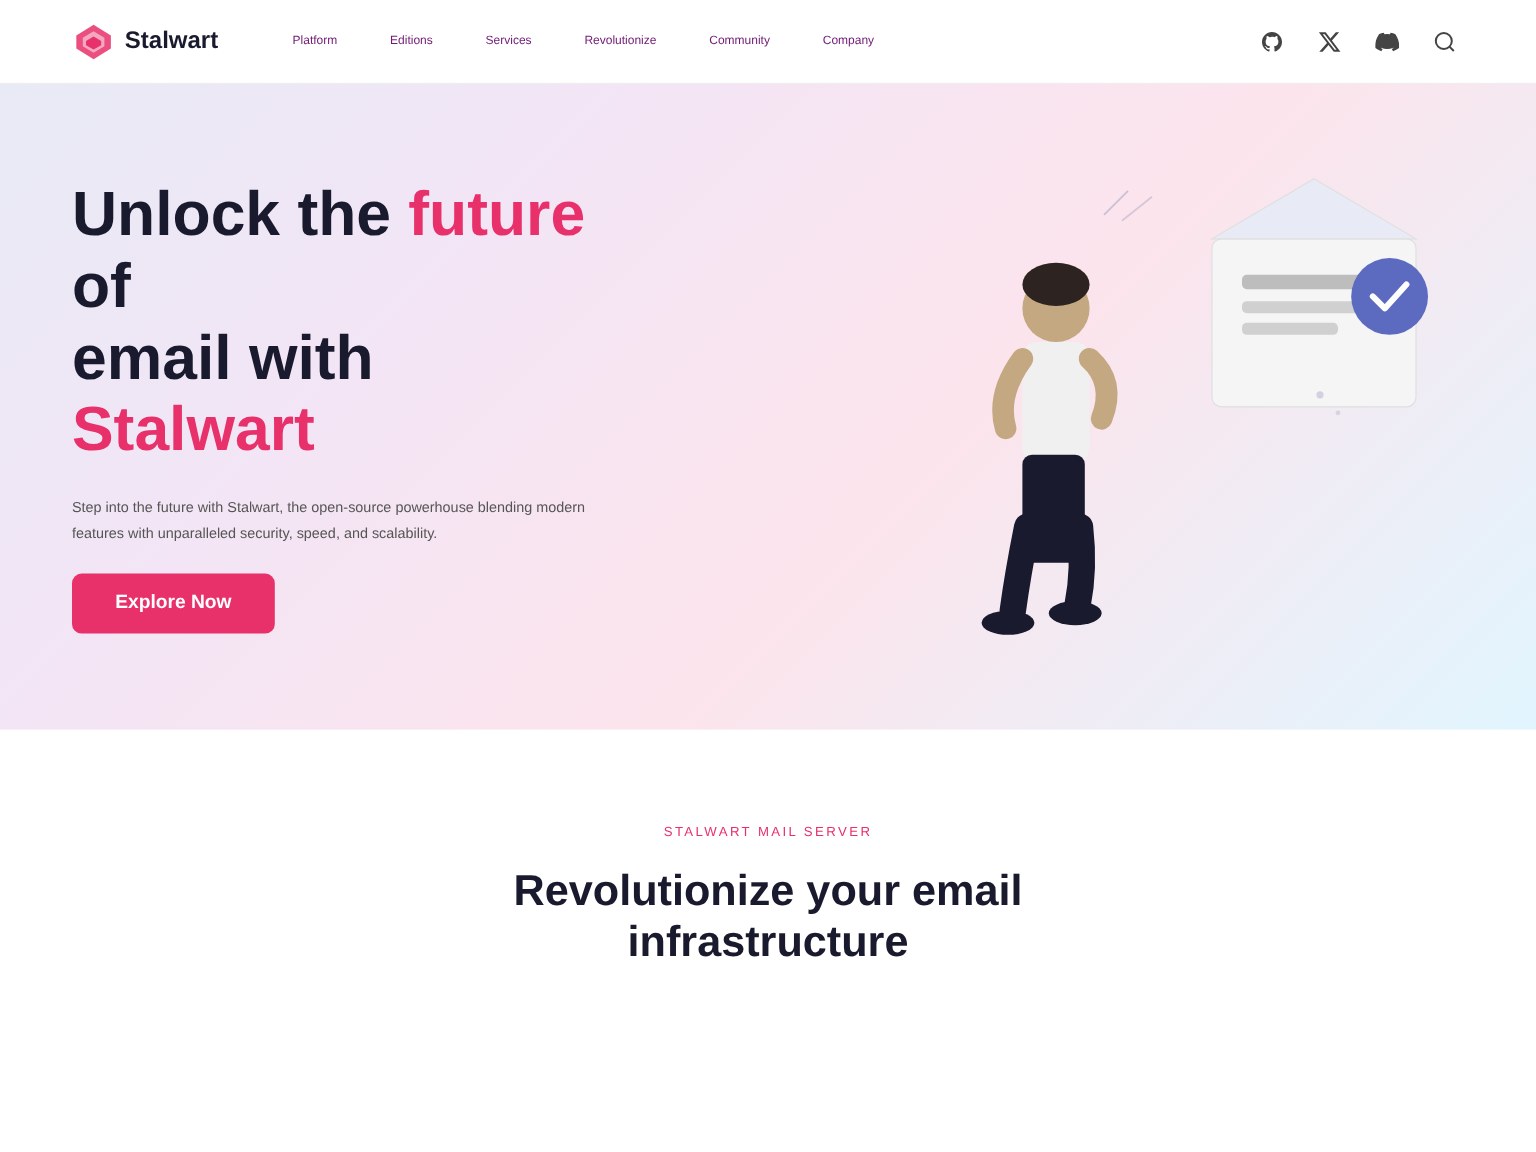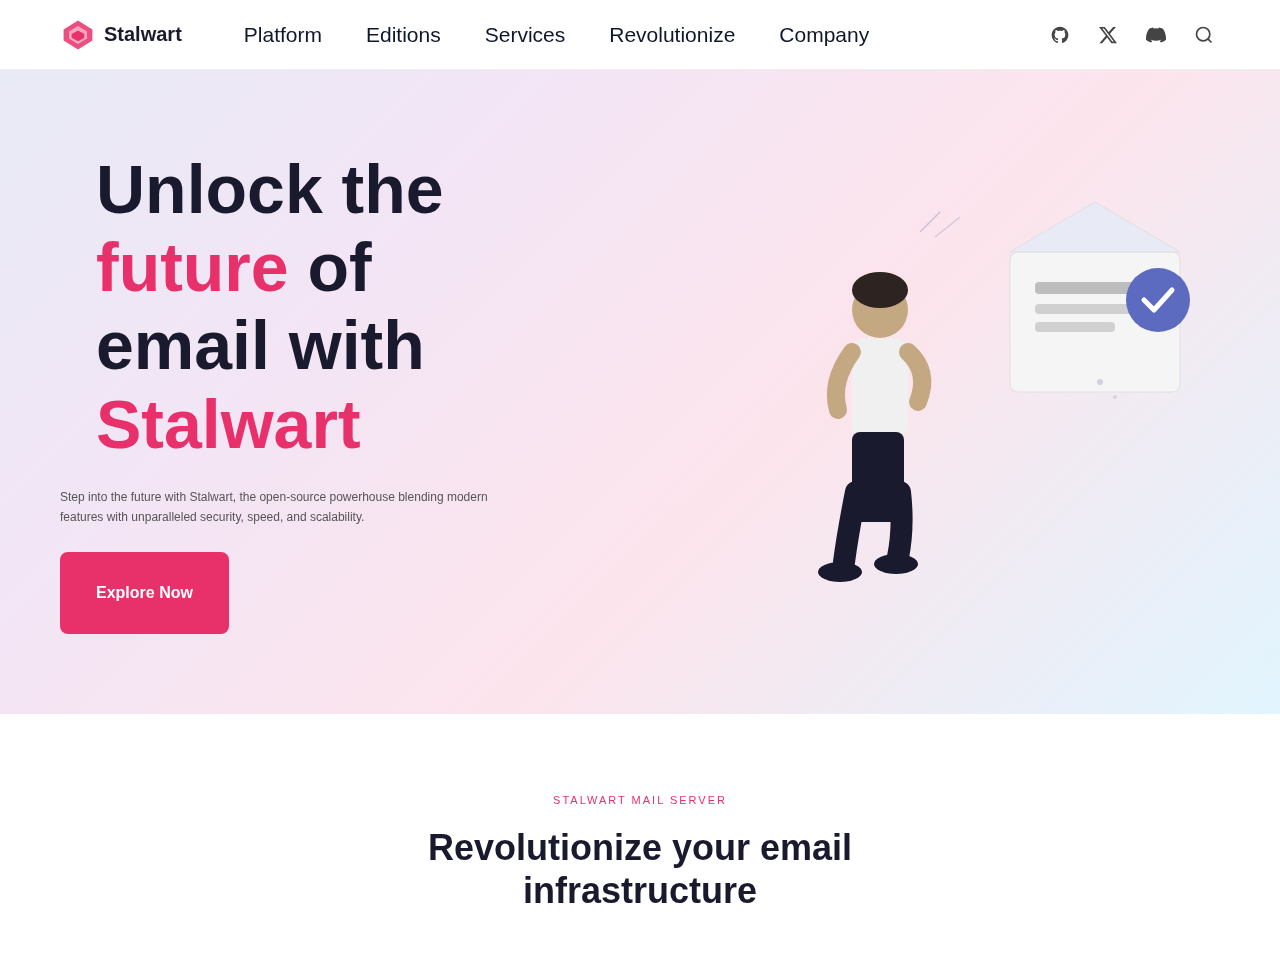--- a/index.html
+++ b/index.html
@@ -32,22 +32,22 @@
       font-weight: 700;
       color: #1a1a2e;
     }
     .nav-links {
       display: flex;
       gap: 0;
       flex: 1;
     }
     .nav-link {
       padding: 0 22px;
-      font-size: 21px;
-      color: #0f172a;
+      font-size: 10px;
+      color: #701a75;
       text-decoration: none;
       font-weight: 500;
       height: 70px;
       display: flex;
       align-items: center;
       cursor: pointer;
     }
     .nav-icons {
       display: flex;
       gap: 16px;
@@ -74,40 +74,39 @@
       align-items: center;
       overflow: hidden;
     }
     .hero-content {
       padding: 80px 60px;
       max-width: 580px;
       position: relative;
       z-index: 2;
     }
     .hero-title {
-      font-size: 68px;
+      font-size: 52px;
       font-weight: 800;
       line-height: 1.15;
       color: #1a1a2e;
       margin-bottom: 24px;
-      margin-left: 36px;
     }
     .hero-title .accent { color: #e8306a; }
     .hero-subtitle {
       font-size: 12px;
       color: #555;
       line-height: 1.7;
       margin-bottom: 24px;
       max-width: 480px;
     }
     .hero-btn {
       display: inline-block;
       background: #e8306a;
       color: #fff;
-      padding: 32px 36px;
+      padding: 16px 36px;
       border-radius: 8px;
       font-size: 16px;
       font-weight: 600;
       cursor: pointer;
       border: none;
       text-decoration: none;
     }
 
     
     .hero-illustration {
@@ -159,20 +158,21 @@
       <polygon points="20,15 27,19 27,23 20,27 13,23 13,19" fill="#e8306a"></polygon>
     </svg>
     <span class="nav-logo-text">Stalwart</span>
   </a>
 
   <div class="nav-links">
     <a class="nav-link">Platform</a>
     <a class="nav-link">Editions</a>
     <a class="nav-link">Services</a>
     <a class="nav-link">Revolutionize</a>
+    <a class="nav-link">Community</a>
     <a class="nav-link">Company</a>
   </div>
 
   <div class="nav-icons">
     <div class="nav-icon-btn">
       <svg width="20" height="20" viewBox="0 0 24 24" fill="currentColor">
           <path d="M12 2C6.477 2 2 6.477 2 12c0 4.418 2.865 8.167 6.839 9.49.5.092.682-.217.682-.483 0-.237-.009-.868-.014-1.703-2.782.603-3.369-1.34-3.369-1.34-.454-1.156-1.11-1.463-1.11-1.463-.908-.62.069-.608.069-.608 1.003.07 1.531 1.03 1.531 1.03.892 1.529 2.341 1.087 2.91.831.092-.646.35-1.086.636-1.336-2.22-.253-4.555-1.11-4.555-4.943 0-1.091.39-1.984 1.029-2.683-.103-.253-.446-1.27.098-2.647 0 0 .84-.269 2.75 1.025A9.578 9.578 0 0 1 12 6.836c.85.004 1.705.115 2.504.337 1.909-1.294 2.747-1.025 2.747-1.025.546 1.377.202 2.394.1 2.647.64.699 1.028 1.592 1.028 2.683 0 3.842-2.339 4.687-4.566 4.935.359.309.678.919.678 1.852 0 1.336-.012 2.415-.012 2.743 0 .267.18.579.688.481C19.138 20.163 22 16.418 22 12c0-5.523-4.477-10-10-10z"></path>
         </svg>
     </div>
     <div class="nav-icon-btn">

